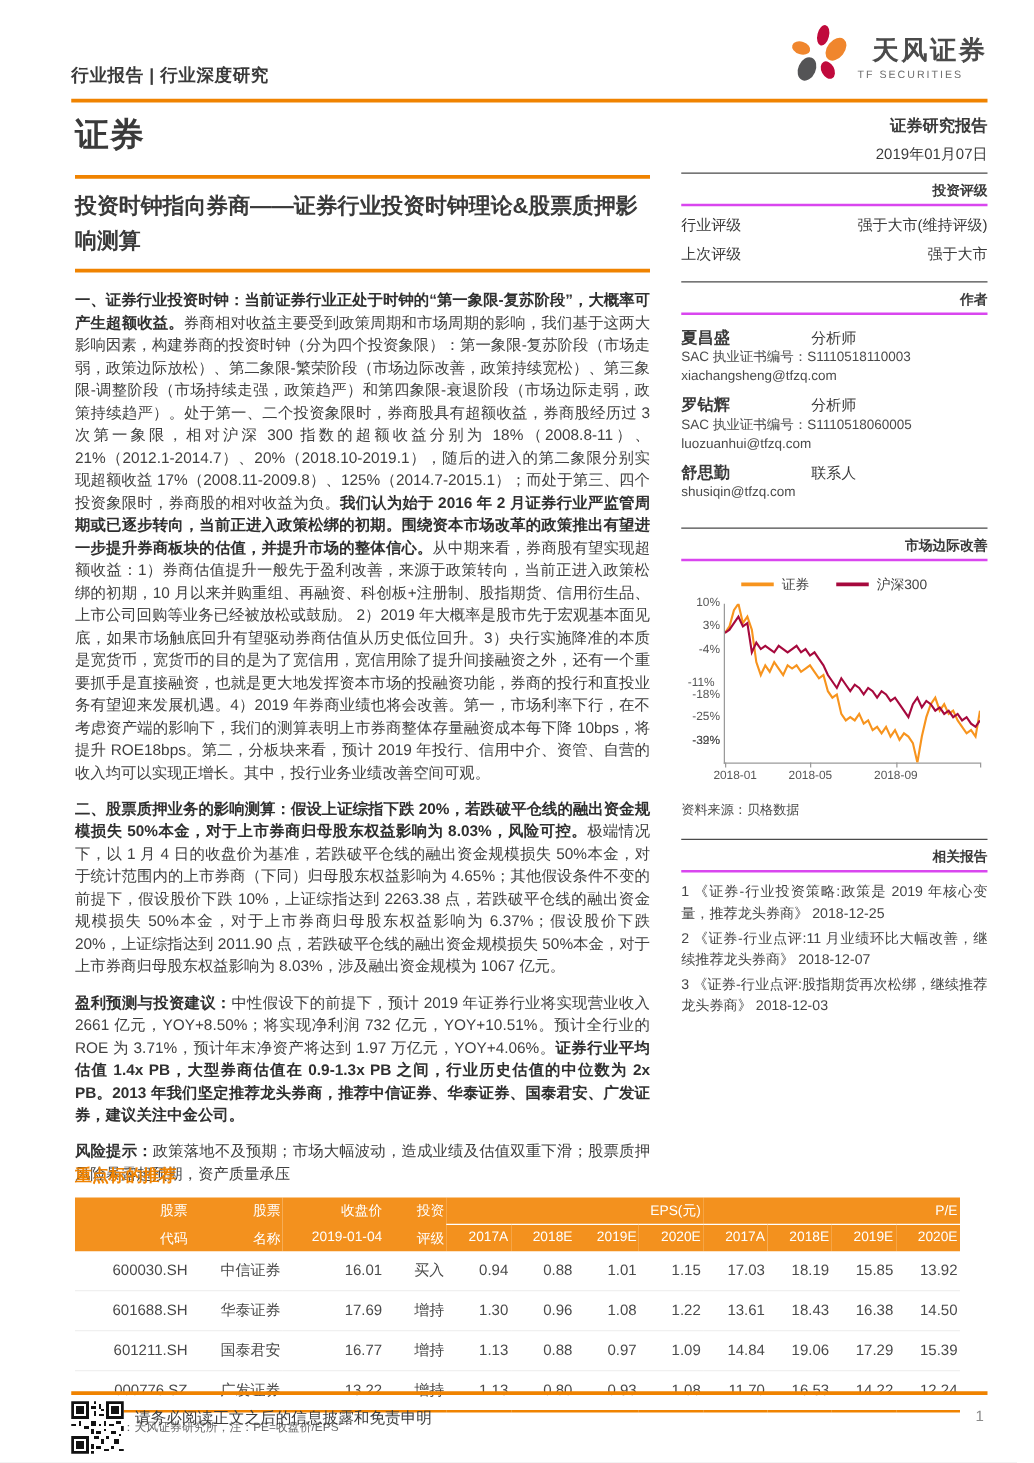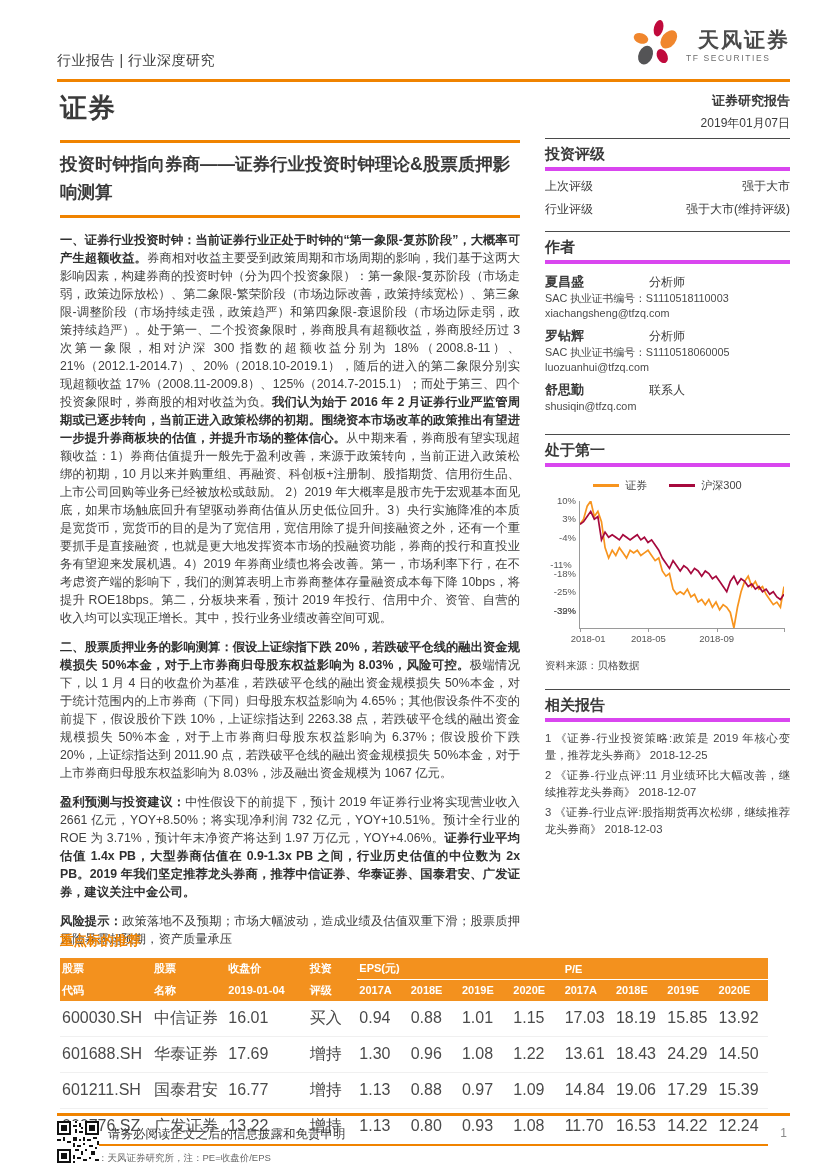--- a/index.html
+++ b/index.html
@@ -7,42 +7,42 @@
     --table-orange:#F3911E;
     --crimson:#A6093D;
     --ink:#3A3A3A;
     --body:#404040;
   }
   *{box-sizing:border-box;margin:0;padding:0;}
   html,body{background:#e9e9e9;font-family:"Liberation Sans","DejaVu Sans",sans-serif;}
   .page{position:relative;width:827px;height:1170px;background:#fff;margin:0 auto;overflow:hidden;}
 
   
-  .top-category{position:absolute;left:57px;top:52px;font-size:14px;font-weight:normal;color:var(--ink);letter-spacing:.5px;}
+  .top-category{position:absolute;left:57px;top:52px;font-size:14px;font-weight:bold;color:var(--ink);letter-spacing:.5px;}
   .top-rule{position:absolute;left:57px;top:79px;width:733px;height:3px;background:var(--accent);}
   .logo{position:absolute;top:18px;right:37px;display:flex;align-items:center;gap:6px;}
   .logo-text .cn{font-size:21px;font-weight:bold;color:#4A4A4A;letter-spacing:2px;line-height:22px;margin-left:12px;}
   .logo-text .en{font-size:8.5px;color:#6d6d6d;letter-spacing:1.6px;margin-top:2px;}
 
   
   .left-col{position:absolute;left:60px;top:90px;width:460px;}
   .main-title{font-size:27px;font-weight:bold;color:var(--ink);letter-spacing:1px;}
   .subtitle-block{margin-top:14px;border-top:3px solid var(--accent);border-bottom:3px solid var(--accent);padding:7px 0 9px;}
   .subtitle-block h2{font-size:17.5px;line-height:28px;font-weight:bold;color:var(--ink);}
   .body-copy{margin-top:13px;}
   .body-copy p{font-size:12.3px;line-height:18px;text-align:justify;color:var(--body);margin-bottom:11px;}
   .seg-b{font-weight:bold;color:#303030;}
 
   
   .sidebar{position:absolute;left:545px;top:92px;width:245px;}
   .meta{text-align:right;padding-bottom:6px;border-bottom:1px solid #4a4a4a;}
   .meta .rpt{font-size:13px;font-weight:bold;color:var(--ink);}
   .meta .date{font-size:12px;color:var(--ink);margin-top:5px;}
   .side-section{padding-top:4px;}
-  .side-header{font-size:15px;font-weight:bold;color:var(--ink);border-bottom:4px solid #d946ef;padding:2px 0 3px;}
+  .side-header{font-size:11px;font-weight:bold;color:var(--ink);border-bottom:2px solid #d946ef;padding:2px 0 3px;text-align:right;}
   .rating-rows{padding:4px 0 10px;}
   .rating-row{display:flex;justify-content:space-between;font-size:12px;color:var(--ink);padding:3px 0;}
   .sect-top{border-top:1px solid #4a4a4a;}
   .authors-list{padding:5px 0 14px;}
   .author{margin:4px 0 6px;}
   .a-row{display:flex;align-items:baseline;}
   .a-name{font-size:13px;font-weight:bold;color:var(--ink);width:104px;}
   .a-role{font-size:12px;color:var(--ink);}
   .a-sub{font-size:10.8px;color:#4a4a4a;line-height:15px;}
 
@@ -58,23 +58,23 @@
   .xtick{position:absolute;top:100%;width:1px;height:4px;background:#9a9a9a;}
   .chart-source{font-size:10.5px;color:#4a4a4a;padding-bottom:10px;}
 
   .reports-list{padding:5px 0 8px;}
   .report-item{font-size:11.3px;line-height:17px;color:#454545;margin:3px 0;text-align:justify;}
 
   
   .bottom{position:absolute;left:60px;top:932px;width:708px;}
   .section-title{font-size:13.5px;font-weight:bold;color:var(--accent);}
   table{width:100%;border-collapse:collapse;margin-top:8px;}
-  thead th{background:var(--table-orange);color:#fff;font-size:11px;font-weight:bold;padding:3px 2px;text-align:left;}
+  thead th{background:var(--table-orange);color:#fff;font-size:11px;font-weight:normal;padding:3px 2px;text-align:right;}
   th.grp{border-bottom:1px solid #fff;}
-  tbody td{font-size:16px;color:#4a4a4a;text-align:left;padding:7px 2px;border-bottom:1px solid #f0f0f0;}
+  tbody td{font-size:12px;color:#4a4a4a;text-align:right;padding:7px 2px;border-bottom:1px solid #f0f0f0;}
   tbody tr:last-child td{border-bottom:2px solid var(--accent);}
   .tbl-note{font-size:9.5px;color:#666;margin-top:6px;}
 
   
   .footer-rule{position:absolute;left:57px;top:1113px;width:733px;height:3px;background:var(--accent);}
   .qr{position:absolute;left:57px;top:1121px;width:42px;height:42px;}
   .disclaimer{position:absolute;left:108px;top:1126px;font-size:12.5px;color:var(--ink);}
   .pageno{position:absolute;right:40px;top:1126px;font-size:12px;color:#8a8a8a;}
 </style>
 </head>
@@ -101,41 +101,41 @@
   </div>
 
   <div class="left-col">
     <h1 class="main-title">证券</h1>
     <div class="subtitle-block">
       <h2>投资时钟指向券商——证券行业投资时钟理论&amp;股票质押影响测算</h2>
     </div>
     <div class="body-copy">
         <p class="para"><span class="seg-b">一、证券行业投资时钟：当前证券行业正处于时钟的“第一象限-复苏阶段”，大概率可产生超额收益。</span><span class="seg">券商相对收益主要受到政策周期和市场周期的影响，我们基于这两大影响因素，构建券商的投资时钟（分为四个投资象限）：第一象限-复苏阶段（市场走弱，政策边际放松）、第二象限-繁荣阶段（市场边际改善，政策持续宽松）、第三象限-调整阶段（市场持续走强，政策趋严）和第四象限-衰退阶段（市场边际走弱，政策持续趋严）。处于第一、二个投资象限时，券商股具有超额收益，券商股经历过 3 次第一象限，相对沪深 300 指数的超额收益分别为 18%（2008.8-11）、21%（2012.1-2014.7）、20%（2018.10-2019.1），随后的进入的第二象限分别实现超额收益 17%（2008.11-2009.8）、125%（2014.7-2015.1）；而处于第三、四个投资象限时，券商股的相对收益为负。</span><span class="seg-b">我们认为始于 2016 年 2 月证券行业严监管周期或已逐步转向，当前正进入政策松绑的初期。围绕资本市场改革的政策推出有望进一步提升券商板块的估值，并提升市场的整体信心。</span><span class="seg">从中期来看，券商股有望实现超额收益：1）券商估值提升一般先于盈利改善，来源于政策转向，当前正进入政策松绑的初期，10 月以来并购重组、再融资、科创板+注册制、股指期货、信用衍生品、上市公司回购等业务已经被放松或鼓励。 2）2019 年大概率是股市先于宏观基本面见底，如果市场触底回升有望驱动券商估值从历史低位回升。3）央行实施降准的本质是宽货币，宽货币的目的是为了宽信用，宽信用除了提升间接融资之外，还有一个重要抓手是直接融资，也就是更大地发挥资本市场的投融资功能，券商的投行和直投业务有望迎来发展机遇。4）2019 年券商业绩也将会改善。第一，市场利率下行，在不考虑资产端的影响下，我们的测算表明上市券商整体存量融资成本每下降 10bps，将提升 ROE18bps。第二，分板块来看，预计 2019 年投行、信用中介、资管、自营的收入均可以实现正增长。其中，投行业务业绩改善空间可观。</span></p>
         <p class="para"><span class="seg-b">二、股票质押业务的影响测算：假设上证综指下跌 20%，若跌破平仓线的融出资金规模损失 50%本金，对于上市券商归母股东权益影响为 8.03%，风险可控。</span><span class="seg">极端情况下，以 1 月 4 日的收盘价为基准，若跌破平仓线的融出资金规模损失 50%本金，对于统计范围内的上市券商（下同）归母股东权益影响为 4.65%；其他假设条件不变的前提下，假设股价下跌 10%，上证综指达到 2263.38 点，若跌破平仓线的融出资金规模损失 50%本金，对于上市券商归母股东权益影响为 6.37%；假设股价下跌 20%，上证综指达到 2011.90 点，若跌破平仓线的融出资金规模损失 50%本金，对于上市券商归母股东权益影响为 8.03%，涉及融出资金规模为 1067 亿元。</span></p>
-        <p class="para"><span class="seg-b">盈利预测与投资建议：</span><span class="seg">中性假设下的前提下，预计 2019 年证券行业将实现营业收入 2661 亿元，YOY+8.50%；将实现净利润 732 亿元，YOY+10.51%。预计全行业的 ROE 为 3.71%，预计年末净资产将达到 1.97 万亿元，YOY+4.06%。</span><span class="seg-b">证券行业平均估值 1.4x PB，大型券商估值在 0.9-1.3x PB 之间，行业历史估值的中位数为 2x PB。2019 年我们坚定推荐龙头券商，推荐中信证券、华泰证券、国泰君安、广发证券，建议关注中金公司。</span></p>
+        <p class="para"><span class="seg-b">盈利预测与投资建议：</span><span class="seg">中性假设下的前提下，预计 2019 年证券行业将实现营业收入 2661 亿元，YOY+8.50%；将实现净利润 732 亿元，YOY+10.51%。预计全行业的 ROE 为 3.71%，预计年末净资产将达到 1.97 万亿元，YOY+4.06%。</span><span class="seg-b">证券行业平均估值 1.4x PB，大型券商估值在 0.9-1.3x PB 之间，行业历史估值的中位数为 2x PB。2013 年我们坚定推荐龙头券商，推荐中信证券、华泰证券、国泰君安、广发证券，建议关注中金公司。</span></p>
         <p class="para"><span class="seg-b">风险提示：</span><span class="seg">政策落地不及预期；市场大幅波动，造成业绩及估值双重下滑；股票质押风险暴露超预期，资产质量承压</span></p>
       </div>
   </div>
 
   <div class="sidebar">
     <div class="meta">
       <div class="rpt">证券研究报告</div>
       <div class="date">2019年01月07日</div>
     </div>
 
     <div class="side-section">
       <div class="side-header">投资评级</div>
       <div class="rating-rows">
         <div class="rating-row">
+          <span>行业评级</span>
+          <span>强于大市(维持评级)</span>
+        </div>
+        <div class="rating-row">
           <span>上次评级</span>
           <span>强于大市</span>
-        </div>
-        <div class="rating-row">
-          <span>行业评级</span>
-          <span>强于大市(维持评级)</span>
         </div>
       </div>
     </div>
 
     <div class="side-section sect-top">
       <div class="side-header">作者</div>
       <div class="authors-list">
           <div class="author">
             <div class="a-row">
               <span class="a-name">夏昌盛</span>
@@ -156,21 +156,21 @@
             <div class="a-row">
               <span class="a-name">舒思勤</span>
               <span class="a-role">联系人</span>
             </div>
             <div class="a-sub">shusiqin@tfzq.com</div>
           </div>
         </div>
     </div>
 
     <div class="side-section sect-top">
-      <div class="side-header">处于第一</div>
+      <div class="side-header">市场边际改善</div>
       <div class="chart-wrap">
         <div class="legend">
           <span class="legend-item">
             <span class="legend-swatch" id="sw0" style="background: rgb(247, 148, 30);"></span>
             <span>证券</span>
           </span>
           <span class="legend-item">
             <span class="legend-swatch" id="sw1" style="background: rgb(166, 9, 61);"></span>
             <span>沪深300</span>
           </span>
@@ -270,21 +270,21 @@
             <td>601688.SH</td>
             <td>华泰证券</td>
             <td>17.69</td>
             <td>增持</td>
             <td>1.30</td>
             <td>0.96</td>
             <td>1.08</td>
             <td>1.22</td>
             <td>13.61</td>
             <td>18.43</td>
-            <td>24.29</td>
+            <td>16.38</td>
             <td>14.50</td>
           </tr>
           <tr>
             <td>601211.SH</td>
             <td>国泰君安</td>
             <td>16.77</td>
             <td>增持</td>
             <td>1.13</td>
             <td>0.88</td>
             <td>0.97</td>

